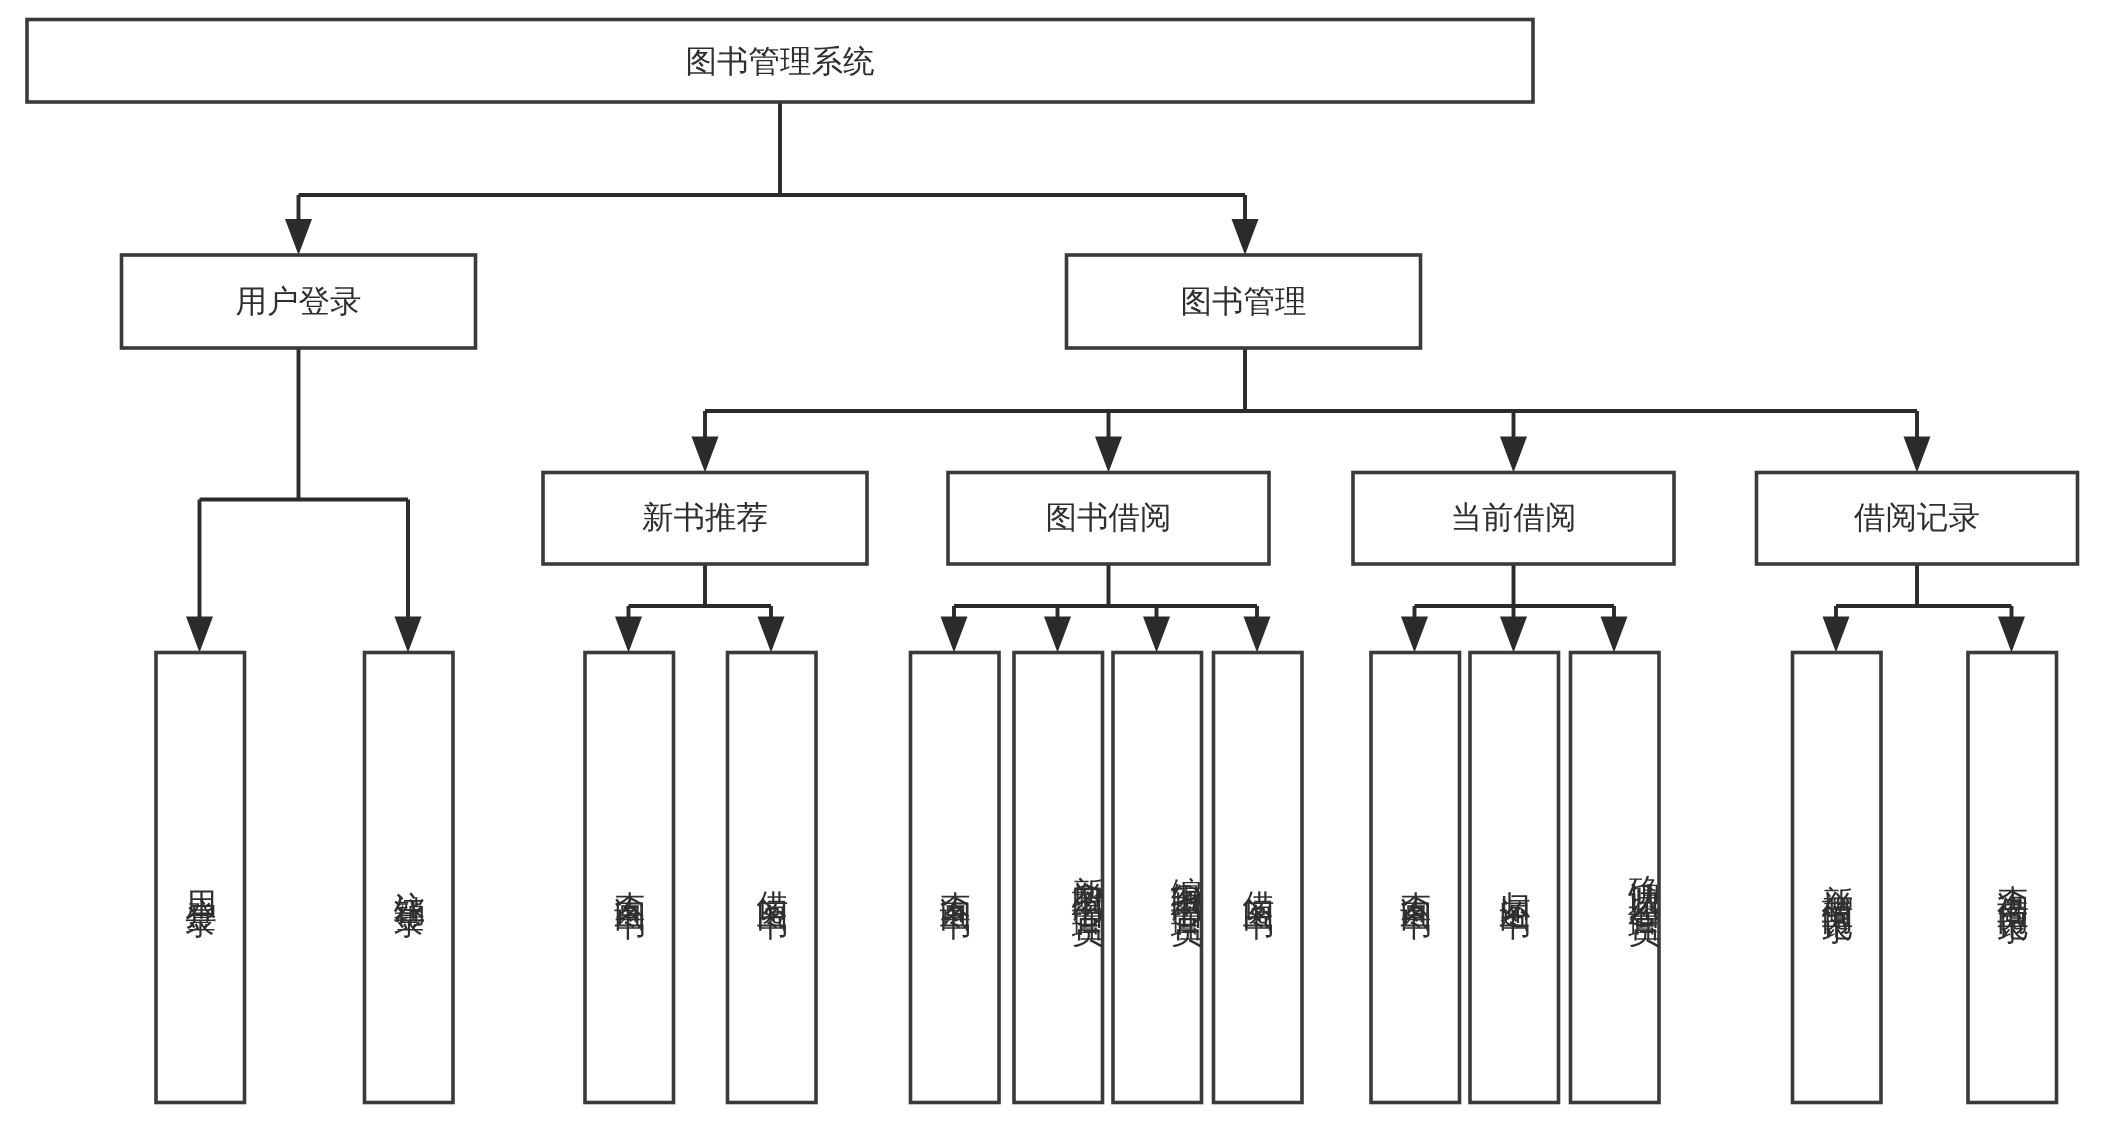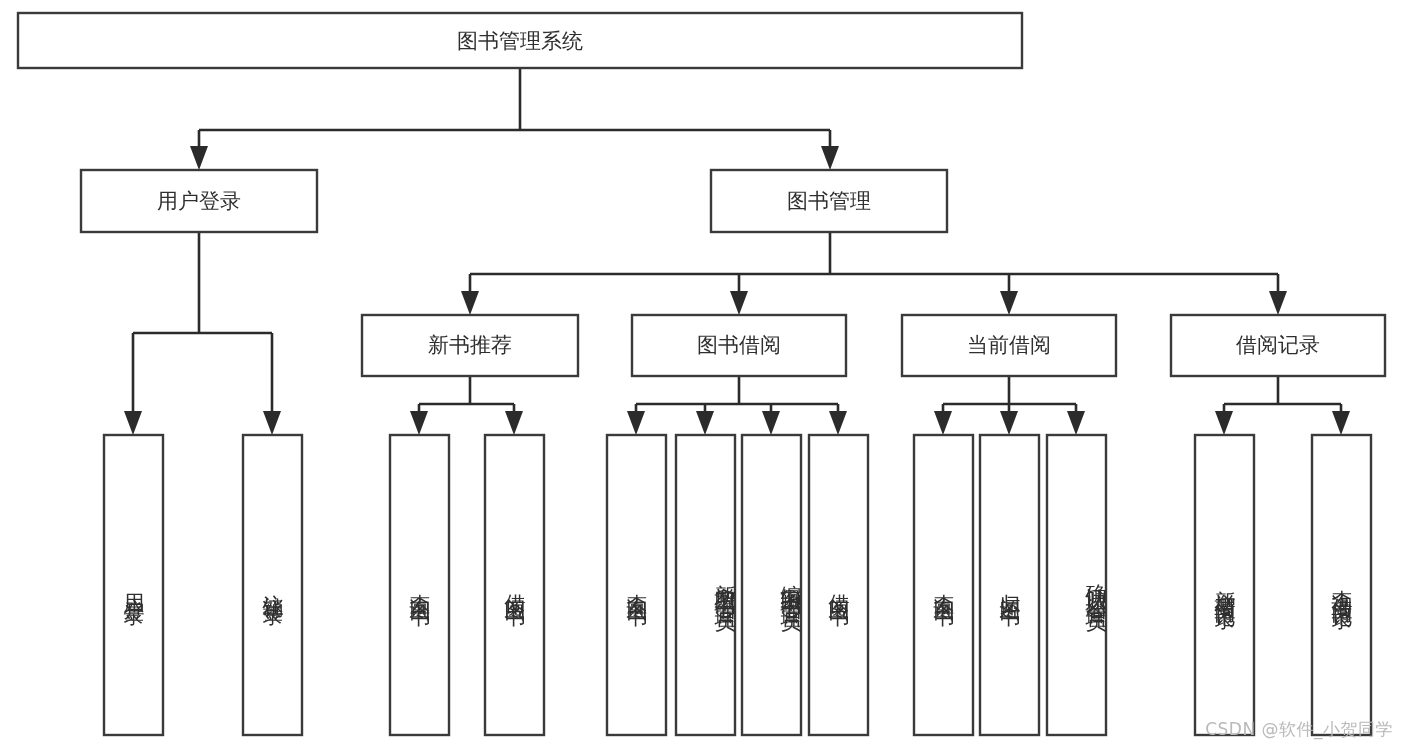--- a/index.html
+++ b/index.html
@@ -175,14 +175,13 @@
   <div class="leaf-label" style="left:607px; top:435px; width:59px; height:300px;">查询图书</div>
   <div class="leaf-label" style="left:676px; top:435px; width:59px; height:300px; align-items:flex-start;">新增图书（管理员）</div>
   <div class="leaf-label" style="left:742px; top:435px; width:59px; height:300px; align-items:flex-start;">编辑图书（管理员）</div>
   <div class="leaf-label" style="left:809px; top:435px; width:59px; height:300px;">借阅图书</div>
   <div class="leaf-label" style="left:914px; top:435px; width:59px; height:300px;">查询图书</div>
   <div class="leaf-label" style="left:980px; top:435px; width:59px; height:300px;">归还图书</div>
   <div class="leaf-label" style="left:1047px; top:435px; width:59px; height:300px; align-items:flex-start;">确认归还（管理员）</div>
   <div class="leaf-label" style="left:1195px; top:435px; width:59px; height:300px;">新增借阅记录</div>
   <div class="leaf-label" style="left:1312px; top:435px; width:59px; height:300px;">查询借阅记录</div>
 
-  <div class="watermark">CSDN @软件_小贺同学</div>
 </div>
 
 </body></html>

